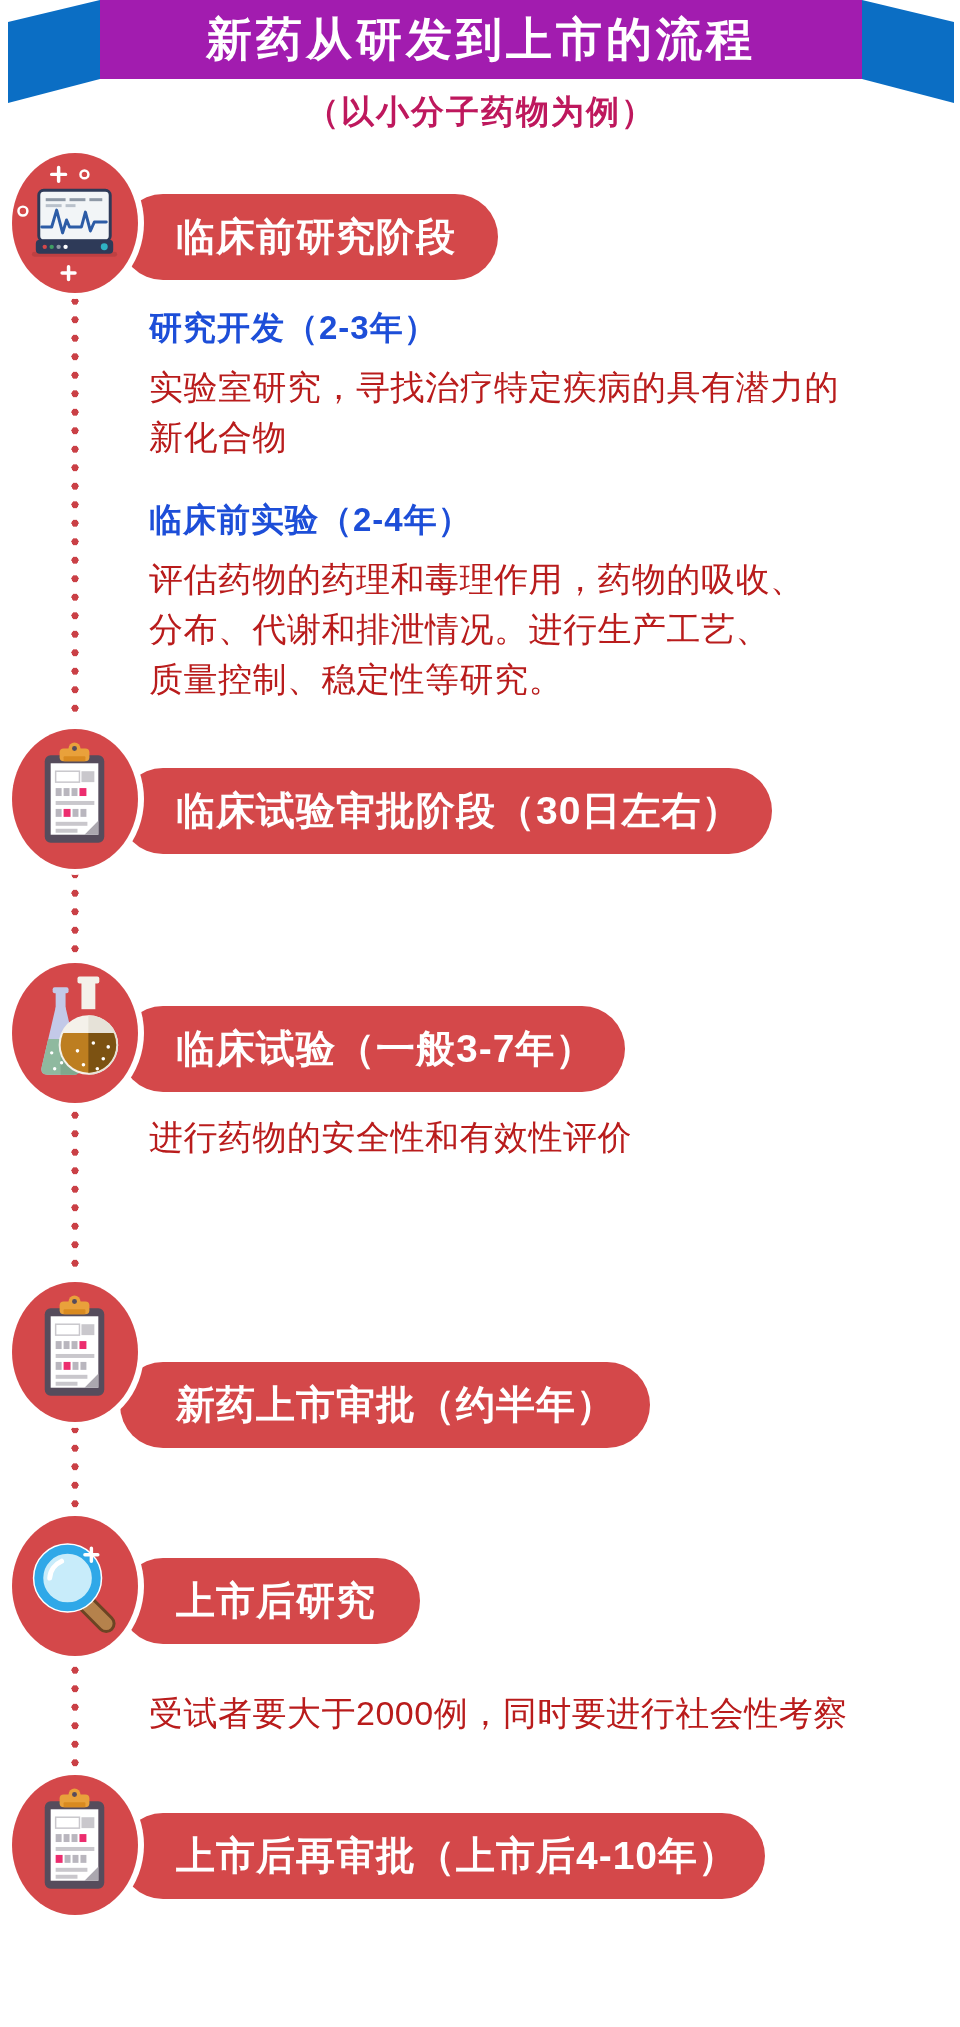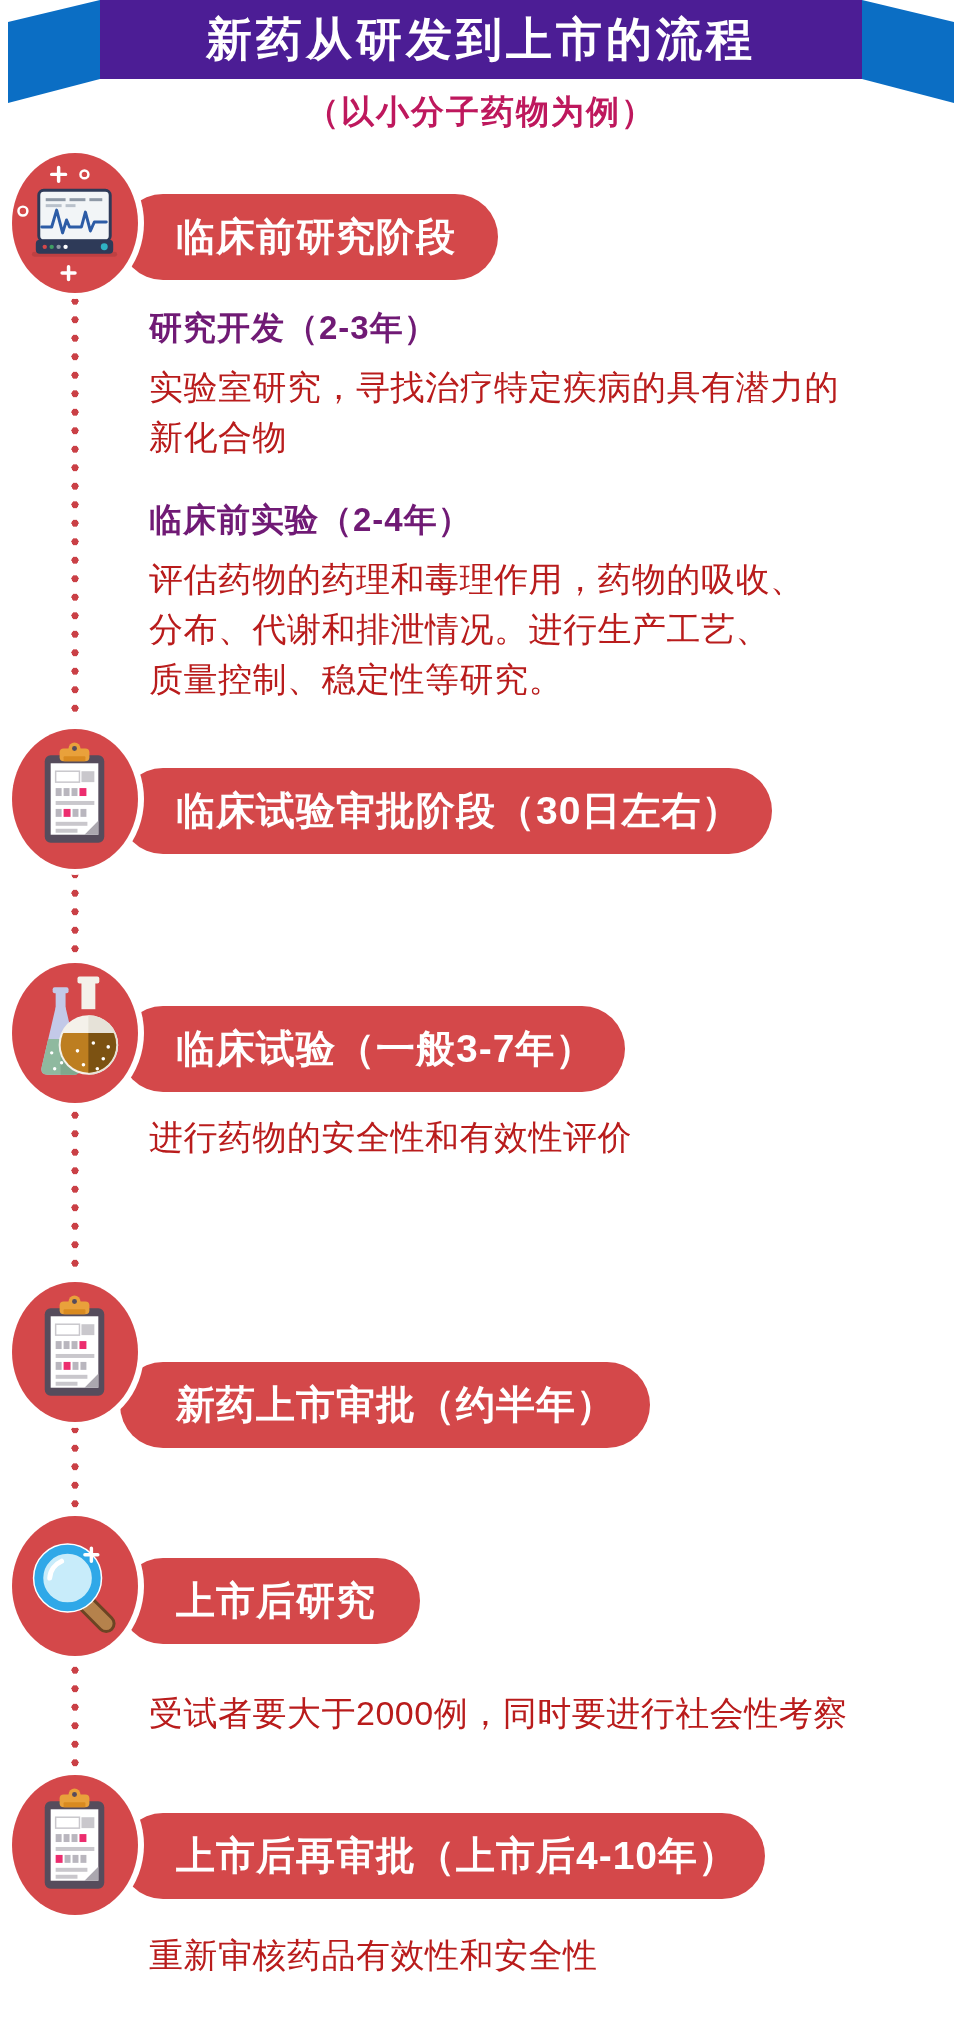--- a/index.html
+++ b/index.html
@@ -6,21 +6,21 @@
   html,body { background:#ffffff; }
   .canvas {
     position:relative; width:960px; height:2027px; margin:0 auto;
     background:#ffffff; overflow:hidden;
     font-family:"Liberation Sans", sans-serif;
   }
   
   .ribbon-svg { position:absolute; left:0; top:0; width:960px; height:110px; }
   .banner-band {
     position:absolute; left:100px; top:0; width:762px; height:79px;
-    background:#4c1d95; display:flex; align-items:center; justify-content:center;
+    background:#a21caf; display:flex; align-items:center; justify-content:center;
   }
   .banner-title {
     color:#ffffff; font-size:46px; font-weight:bold; letter-spacing:4px; white-space:nowrap;
   }
   .subtitle {
     position:absolute; left:100px; top:90px; width:762px; text-align:center;
     font-size:33px; font-weight:600; color:#be185d; letter-spacing:2px; white-space:nowrap;
   }
   
   .dotline {
@@ -39,21 +39,21 @@
     position:absolute; left:120px; height:86px; border-radius:44px;
     background:#D4484A; z-index:2; display:flex; align-items:center;
     padding-left:56px; overflow:hidden;margin-top:11px;
   }
   .pill-label {
     color:#ffffff; font-size:39px; font-weight:bold; letter-spacing:1px; white-space:nowrap;
   }
   
   .text-block { position:absolute; left:149px; z-index:1; }
   .tb-heading {
-    color:#701a75; font-size:33px; font-weight:bold; letter-spacing:1px;
+    color:#1d4ed8; font-size:33px; font-weight:bold; letter-spacing:1px;
     line-height:40px; margin-bottom:14px; white-space:nowrap;
   }
   .tb-line {
     color:#b91c1c; font-size:34px; font-weight:500; letter-spacing:0.5px;
     line-height:50px; white-space:nowrap;
   }
 </style>
 </head>
 <body>
 
@@ -236,17 +236,14 @@
       <rect x="61" y="80" width="6" height="8" fill="#B9B6BE"></rect>
       <rect x="69" y="80" width="6" height="8" fill="#B9B6BE"></rect>
       <rect x="44" y="93" width="32" height="4" fill="#C9C7CC"></rect>
       <rect x="44" y="100" width="22" height="4" fill="#C9C7CC"></rect>
       <path d="M73 106 L87 92 L87 106 Z" fill="#ABA7AF"></path>
     </svg>
   </div>
   <div class="stage-pill" style="top:1802px;width:645px">
     <span class="pill-label">上市后再审批（上市后4-10年）</span>
   </div>
-  <div class="text-block" style="top:1930px">
-    <div class="tb-line">重新审核药品有效性和安全性</div>
-  </div>
 
 </div>
 
 </body></html>

